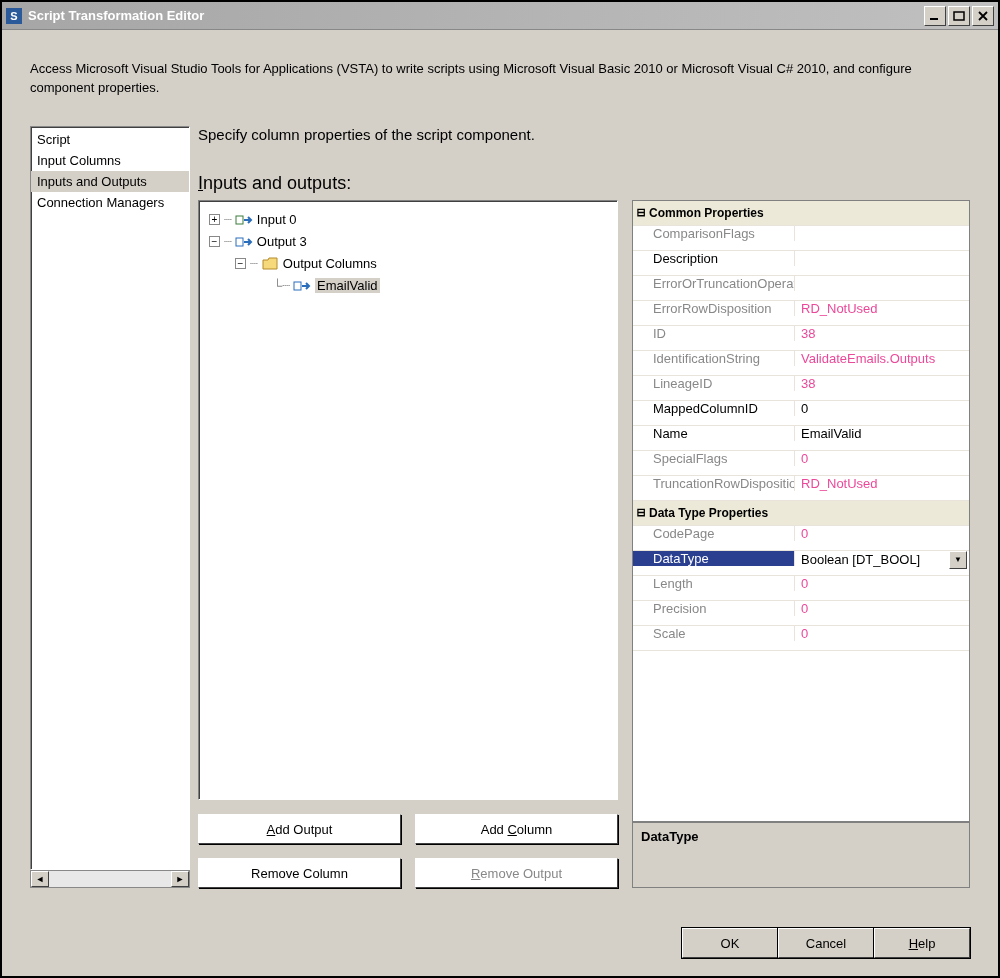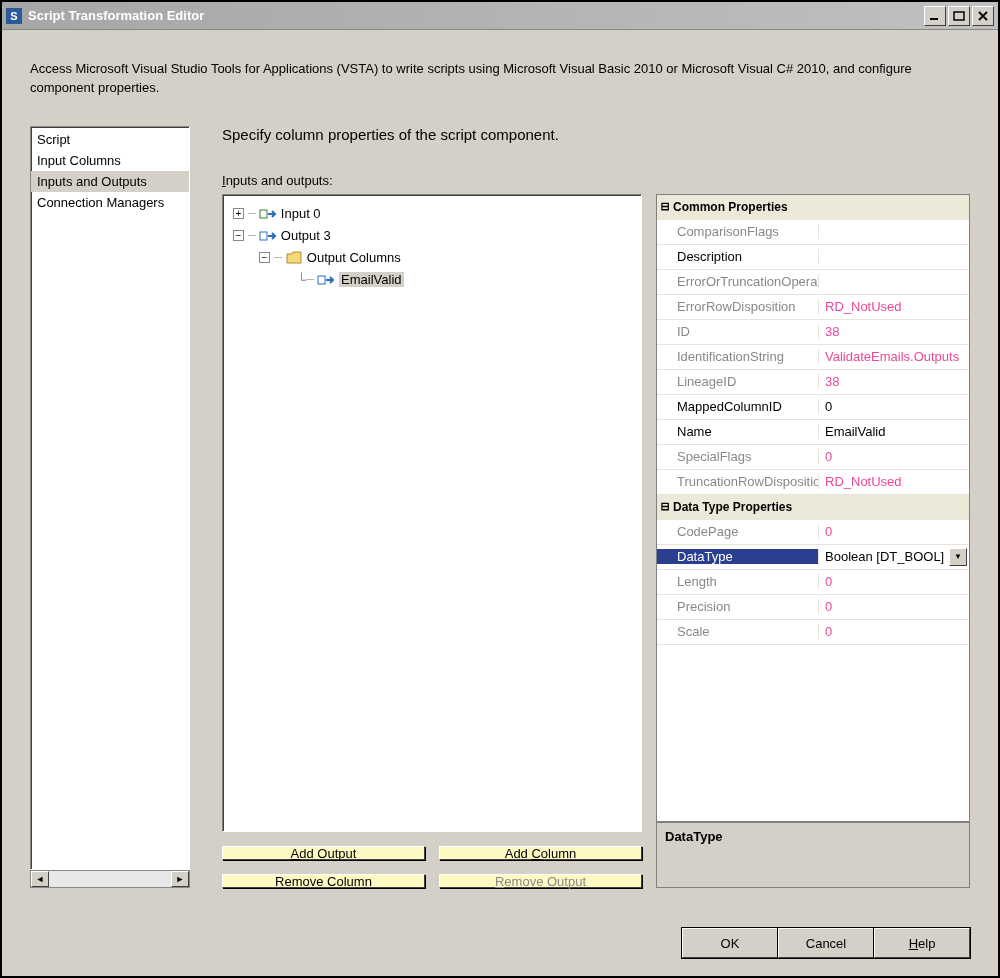--- a/index.html
+++ b/index.html
@@ -6,48 +6,48 @@
 body { font-family: Tahoma, Arial, sans-serif; font-size: 12px; background: #000; width: 1000px; height: 978px; overflow: hidden; }
 .win { width: 1000px; height: 978px; background: #d4d0c8; border: 2px solid #000; display: flex; flex-direction: column; }
 .titlebar { background: linear-gradient(to right, #a6a6a6, #c0c0c0); height: 28px; display: flex; align-items: center; padding: 0 4px; color: #fff; font-weight: bold; font-size: 13px; border-bottom: 1px solid #888; }
 .titlebar .app-ico { width: 16px; height: 16px; background: #2a5a9a; margin-right: 6px; display: inline-flex; align-items: center; justify-content: center; color: #fff; font-size: 11px; font-weight: bold; }
 .titlebar .title { flex: 1; }
 .winbtns { display: flex; gap: 2px; }
 .winbtn { width: 22px; height: 20px; background: #d4d0c8; border: 1px solid #fff; border-right-color: #404040; border-bottom-color: #404040; display: flex; align-items: center; justify-content: center; font-family: Arial; font-size: 11px; cursor: default; }
 .winbtn svg { width: 12px; height: 10px; }
 .content { flex: 1; padding: 18px 28px 20px 28px; display: flex; flex-direction: column; margin-top: 12px; }
 .desc { font-size: 13px; line-height: 1.45; margin-bottom: 28px; }
-.mid { flex: 1; display: flex; gap: 32px; }
+.mid { flex: 1; display: flex; gap: 8px; }
 .navcol { width: 160px; display: flex; flex-direction: column; }
 .navlist { flex: 1; background: #fff; border: 1px solid #888; border-right-color: #fff; border-bottom-color: #fff; box-shadow: inset 1px 1px 0 #404040; overflow: hidden; padding-top: 2px; }
 .navitem { padding: 3px 6px; font-size: 13px; white-space: nowrap; cursor: default; }
 .navitem.sel { background: #d4d0c8; }
 .hscroll { height: 18px; background: #d4d0c8; border: 1px solid #888; display: flex; align-items: center; }
 .hscroll .arrow { width: 18px; height: 16px; background: #d4d0c8; border: 1px solid #fff; border-right-color: #404040; border-bottom-color: #404040; display: flex; align-items: center; justify-content: center; font-size: 9px; }
 .hscroll .track { flex: 1; background: #e8e8e8; height: 16px; }
 .maincol { flex: 1; display: flex; flex-direction: column; }
 .sectlabel { font-size: 15px; margin-bottom: 30px; }
-.iolabel { font-size: 13px; margin-bottom: 6px; }
+.iolabel { font-size: 18px; margin-bottom: 6px; }
 .iolabel .u { text-decoration: underline; }
 .iorow { flex: 1; display: flex; gap: 14px; }
 .treebox { width: 420px; display: flex; flex-direction: column; }
 .tree { flex: 1; background: #fff; border: 1px solid #808080; border-right-color: #fff; border-bottom-color: #fff; box-shadow: inset 1px 1px 0 #404040; padding: 8px 6px; font-size: 13px; overflow: hidden; }
 .tnode { display: flex; align-items: center; height: 22px; white-space: nowrap; }
 .exp { width: 11px; height: 11px; border: 1px solid #888; display: inline-flex; align-items: center; justify-content: center; font-size: 10px; line-height: 1; margin-right: 4px; background: #fff; }
 .dots { color: #888; margin-right: 3px; }
 .tico { width: 18px; height: 16px; margin-right: 4px; display: inline-flex; align-items: center; justify-content: center; }
 .tlabel { }
 .tlabel.sel { background: #d4d0c8; padding: 0 2px; }
 .btnrow { display: flex; gap: 14px; margin-top: 14px; }
-.btn { flex: 1; height: 14px; background: #fef9c3; border: 1px solid #fff; border-right: 1px solid #404040; border-bottom: 1px solid #404040; box-shadow: 1px 1px 0 #000; font-size: 13px; display: flex; align-items: center; justify-content: center; cursor: default; }
+.btn { flex: 1; height: 30px; background: #ffffff; border: 1px solid #fff; border-right: 1px solid #404040; border-bottom: 1px solid #404040; box-shadow: 1px 1px 0 #000; font-size: 13px; display: flex; align-items: center; justify-content: center; cursor: default; }
 .btn.disabled { color: #888; }
 .btn .u { text-decoration: underline; }
 .propcol { flex: 1; display: flex; flex-direction: column; }
 .propgrid { flex: 1; background: #fff; border: 1px solid #808080; overflow: hidden; position: relative; }
-.pgrow { display: flex; height: 25px; border-bottom: 1px solid #e8e4dc; align-items: center; }
+.pgrow { display: flex; height: 25px; border-bottom: 1px solid #e8e4dc; align-items: flex-start; }
 .pgcat { background: #ece9d8; font-weight: bold; display: flex; align-items: center; }
 .pgcat .catexp { width: 16px; display: flex; align-items: center; justify-content: center; font-size: 11px; }
 .pgcell-l { width: 162px; padding-left: 20px; display: flex; align-items: center; font-size: 13px; border-right: 1px solid #e8e4dc; overflow: hidden; white-space: nowrap; }
 .pgcell-l.dim { color: #888; }
 .pgcell-r { flex: 1; padding-left: 6px; display: flex; align-items: center; font-size: 13px; overflow: hidden; white-space: nowrap; }
 .pgcell-r.dim { color: #ec4899; }
 .pgrow.selrow .pgcell-l { background: #2a3f8f; color: #fff; }
 .pgrow .ddarrow { width: 18px; height: 18px; background: #d4d0c8; border: 1px solid #fff; border-right-color: #404040; border-bottom-color: #404040; display: flex; align-items: center; justify-content: center; font-size: 8px; margin-left: auto; margin-right: 2px; }
 .propdesc { border: 1px solid #808080; background: #d4d0c8; padding: 6px 8px; font-weight: bold; font-size: 13px; height: 66px; margin-top: 0; }
 .footer { display: flex; justify-content: flex-end; padding: 20px 28px 18px 28px; }

